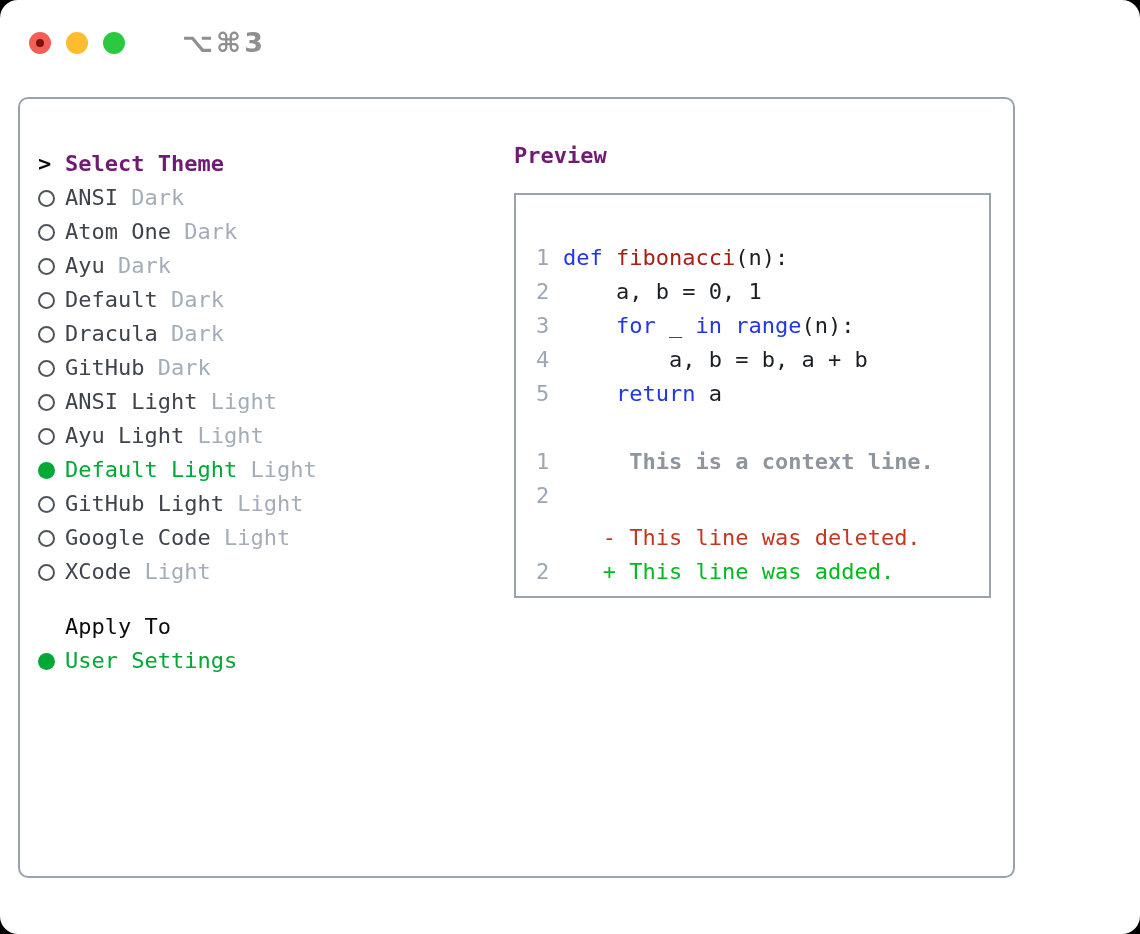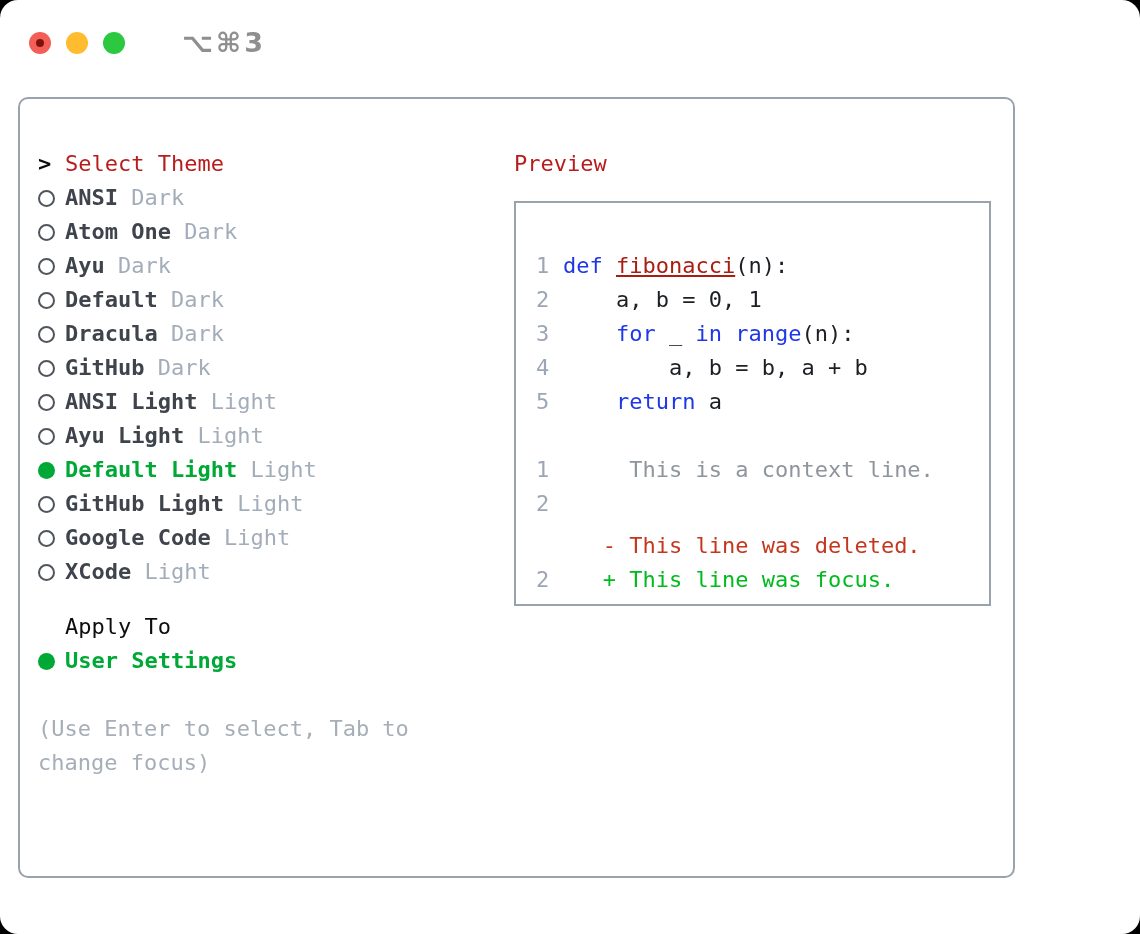--- a/index.html
+++ b/index.html
@@ -21,40 +21,40 @@
   }
   
   .panel{
     position:absolute;left:18px;top:97px;width:997px;height:781px;
     border:2px solid var(--border);border-radius:10px;box-sizing:border-box;
   }
   .col-left{position:absolute;left:18px;top:48px;font-size:22px;line-height:34px;color:var(--text);}
   .row{display:flex;white-space:pre;}
   .marker{width:27px;flex:none;display:flex;align-items:center;}
   .prompt{font-weight:bold;color:#0d0d0d;}
-  .hdr{font-weight:normal;color:#b91c1c;}
+  .hdr{font-weight:bold;color:#701a75;}
   .subhdr{color:#0d0d0d;}
   .dot{width:13px;height:13px;border:2px solid #50555d;border-radius:50%;display:inline-block;box-sizing:content-box;}
   .dot.sel{width:17px;height:17px;border:none;background:var(--accent-green);}
-  .item-name{color:var(--text);font-weight:bold;}
+  .item-name{color:var(--text);}
   .item-name.sel{color:var(--accent-green);}
   .item-tag{color:var(--tag);}
   .hint{margin-top:34px;color:var(--hint);max-width:382px;white-space:normal;}
   
-  .col-right{position:absolute;left:482px;top:48px;font-size:22px;line-height:34px;padding-left:12px;}
+  .col-right{position:absolute;left:482px;top:40px;font-size:22px;line-height:34px;padding-left:12px;}
   .preview-box{
     margin-top:20px;width:477px;height:405px;border:2px solid var(--border);
     box-sizing:border-box;padding:46px 0 0 20px;overflow:hidden;background:#fff;
   }
   .pline{display:flex;white-space:pre;line-height:34px;font-size:22px;}
   .ln{color:var(--ln);width:27px;flex:none;}
   .plain{color:#1b1f24;}
   .kw{color:var(--kw);}
-  .fn{color:var(--fn);text-decoration:underline;}
-  .context{color:var(--context);}
+  .fn{color:var(--fn);}
+  .context{color:var(--context);font-weight:bold;}
   .deleted{color:var(--del);margin-top:42px;}
   .added{color:var(--add);}
 </style>
 </head>
 <body>
 
 <div class="window">
 
   <div class="titlebar">
     <span class="light red"></span>
@@ -88,32 +88,31 @@
 
       <div class="row" style="margin-top:21px">
         <span class="marker"></span>
         <span class="subhdr">Apply To</span>
       </div>
 
       <div id="apply-list">
           <div class="row"><span class="marker"><span class="dot sel"></span></span><span class="item-name sel">User Settings</span></div>
         </div>
 
-      <div class="hint">(Use Enter to select, Tab to change focus)</div>
     </div>
 
     <div class="col-right">
       <div class="hdr">Preview</div>
       <div class="preview-box" id="preview-box">
           <div class="pline"><span class="ln">1</span><span class="kw">def </span><span class="fn">fibonacci</span><span class="plain">(n):</span></div>
           <div class="pline"><span class="ln">2</span><span class="plain">    a, b = 0, 1</span></div>
           <div class="pline"><span class="ln">3</span><span class="plain">    </span><span class="kw">for</span><span class="plain"> _ </span><span class="kw">in</span><span class="plain"> </span><span class="kw">range</span><span class="plain">(n):</span></div>
           <div class="pline"><span class="ln">4</span><span class="plain">        a, b = b, a + b</span></div>
           <div class="pline"><span class="ln">5</span><span class="plain">    </span><span class="kw">return</span><span class="plain"> a</span></div>
           <div class="pline" style="height: 34px;"><span class="ln"></span></div>
           <div class="pline"><span class="ln">1</span><span class="context">     This is a context line.</span></div>
           <div class="pline"><span class="ln">2</span><span class="deleted">   - This line was deleted.</span></div>
-          <div class="pline"><span class="ln">2</span><span class="added">   + This line was focus.</span></div>
+          <div class="pline"><span class="ln">2</span><span class="added">   + This line was added.</span></div>
         </div>
     </div>
 
   </div>
 </div>
 
 </body></html>

